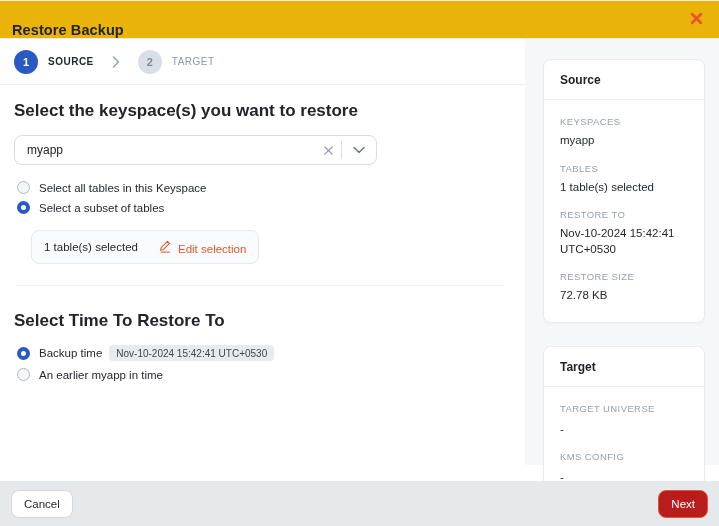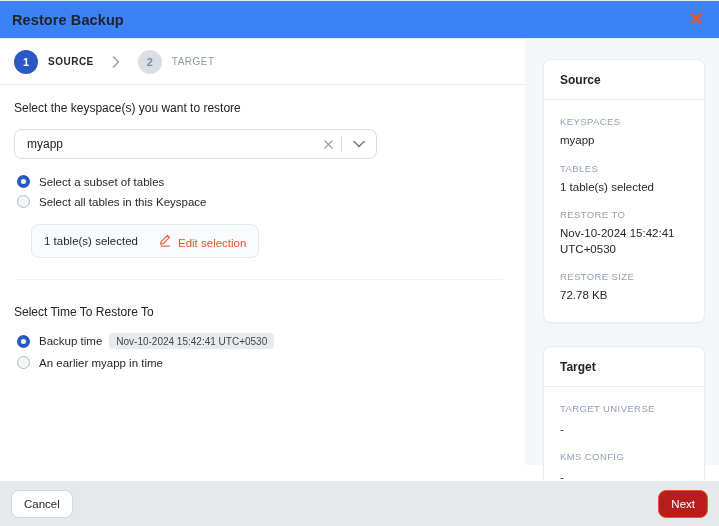--- a/index.html
+++ b/index.html
@@ -8,24 +8,24 @@
     font-family:"Liberation Sans", sans-serif;
     background:#ffffff;
     color:#232329;
     display:flex; flex-direction:column;
     overflow:hidden;
     border-top:1px solid #e9eaec;
   }
   
   .modal-header {
     height:38px; flex:0 0 38px;
-    display:flex; align-items:center;
+    display:flex; align-items:flex-end;
     padding:0 12px;
     border-bottom:1px solid #e9eaec;
-    background:#3b82f6;
+    background:#eab308;
     position:relative;
   }
   .modal-title { font-size:14.5px; font-weight:bold; letter-spacing:.1px; }
   .close-btn {
     position:absolute; right:10px; top:6px;
     width:26px; height:26px;
     display:flex; align-items:center; justify-content:center;
     cursor:pointer; background:none; border:none;
   }
   
@@ -46,21 +46,21 @@
     margin-right:10px;
   }
   .step-circle.active { background:#2b59c3; color:#fff; }
   .step-circle.inactive { background:#d9dfe6; color:#7d8999; }
   .step-label { font-size:10px; font-weight:bold; letter-spacing:.5px; text-transform:uppercase; }
   .step-label.active { color:#25282e; }
   .step-label.inactive { color:#8f99a8; font-weight:normal; }
   .step-sep { margin:0 18px; display:flex; align-items:center; }
   
   .form-area { padding:16px 14px; flex:1; }
-  .section-label { font-size:12px; font-weight:normal; margin-bottom:14px; }
+  .section-label { font-size:17px; font-weight:bold; margin-bottom:14px; }
   .select-box {
     width:363px; height:30px;
     border:1px solid #d8dde3; border-radius:8px;
     display:flex; align-items:center;
     background:#fff;
     margin-bottom:16px;
     cursor:pointer;
   }
   .select-value { flex:1; padding:0 12px; font-size:12px; color:#232329; }
   .select-clear {
@@ -195,26 +195,26 @@
         </div>
         <div class="select-divider"></div>
         <div class="select-caret">
           <svg width="12" height="8" viewBox="0 0 12 8">
               <path d="M1 1.5 L6 6.5 L11 1.5" stroke="#6f7a88" stroke-width="1.5" fill="none" stroke-linecap="round" stroke-linejoin="round"></path>
             </svg>
         </div>
       </div>
 
       <div class="radio-row">
+        <span class="radio off"></span>
+        <span class="radio-label">Select all tables in this Keyspace</span>
+      </div>
+      <div class="radio-row">
         <span class="radio on"></span>
         <span class="radio-label">Select a subset of tables</span>
-      </div>
-      <div class="radio-row">
-        <span class="radio off"></span>
-        <span class="radio-label">Select all tables in this Keyspace</span>
       </div>
 
       <div class="selection-box">
         <span class="selection-count">1 table(s) selected</span>
         <button class="edit-link">
           <span>
             <svg width="14" height="14" viewBox="0 0 16 16">
                 <path d="M10.8 2.6 L13.2 5 L6 12.2 L2.9 12.9 L3.6 9.8 Z" fill="none" stroke="#e8552e" stroke-width="1.2" stroke-linejoin="round"></path>
                 <line x1="3" y1="15" x2="13.5" y2="15" stroke="#e8552e" stroke-width="1.2"></line>
               </svg>

